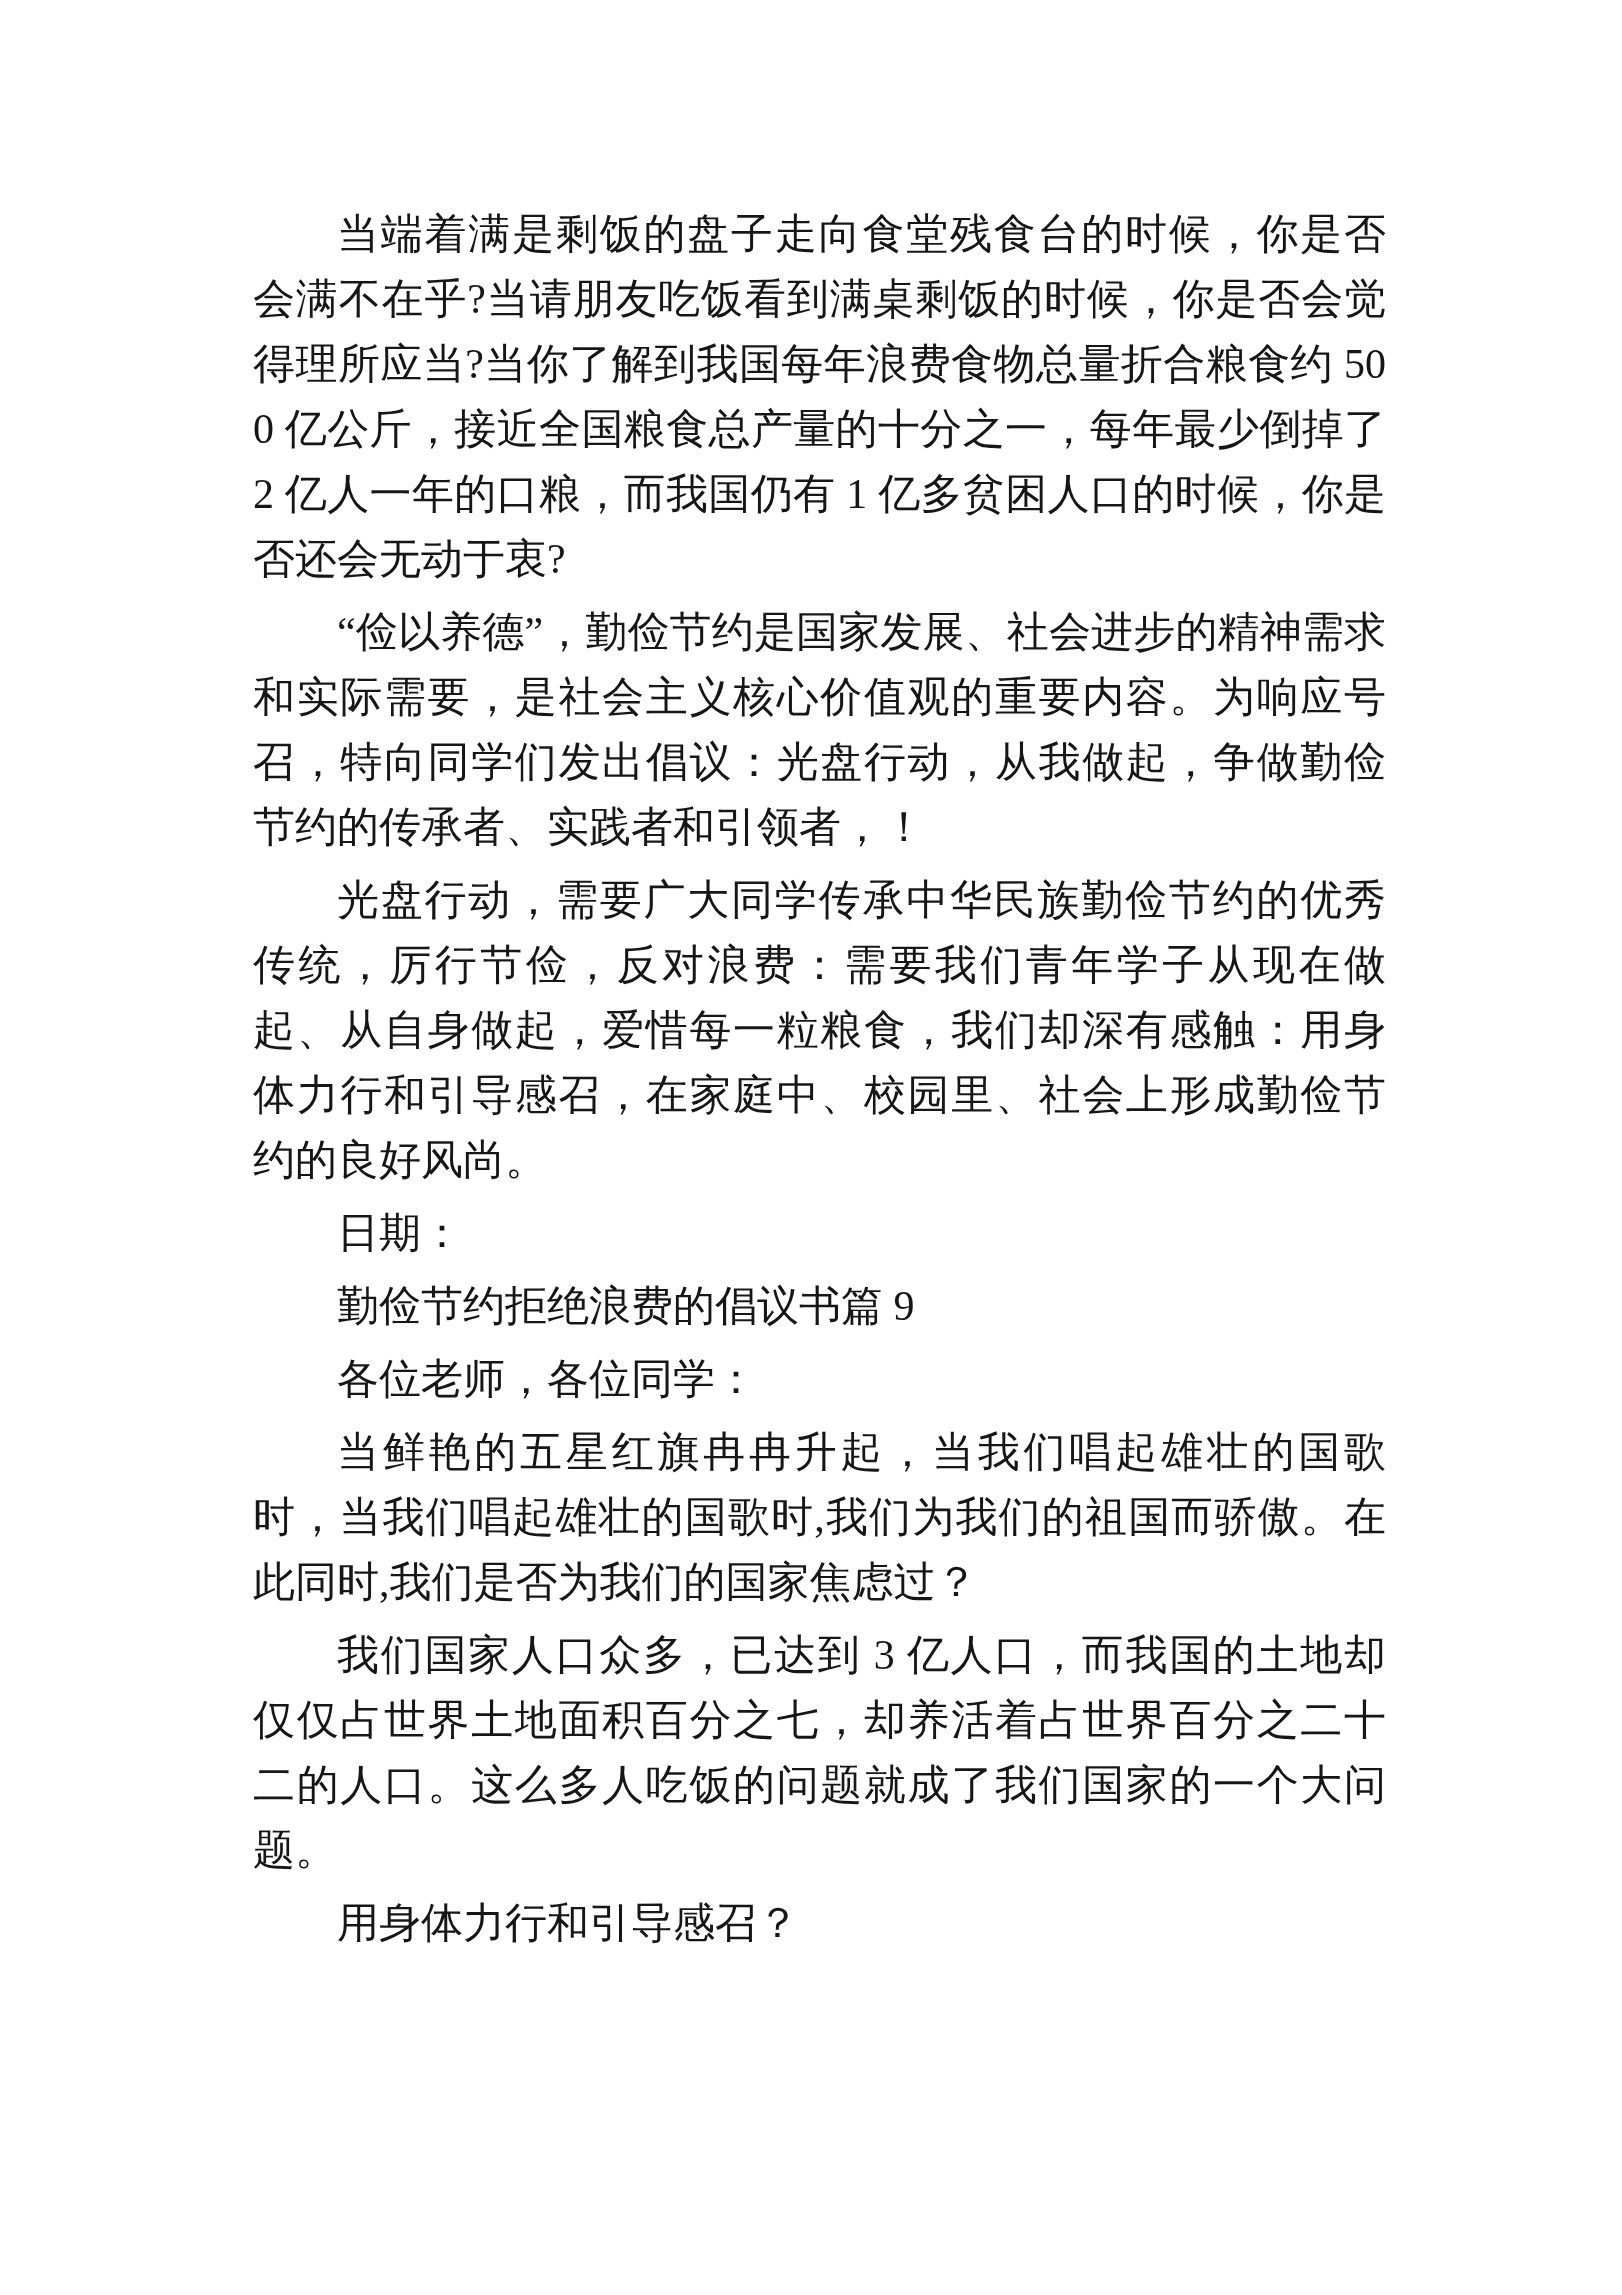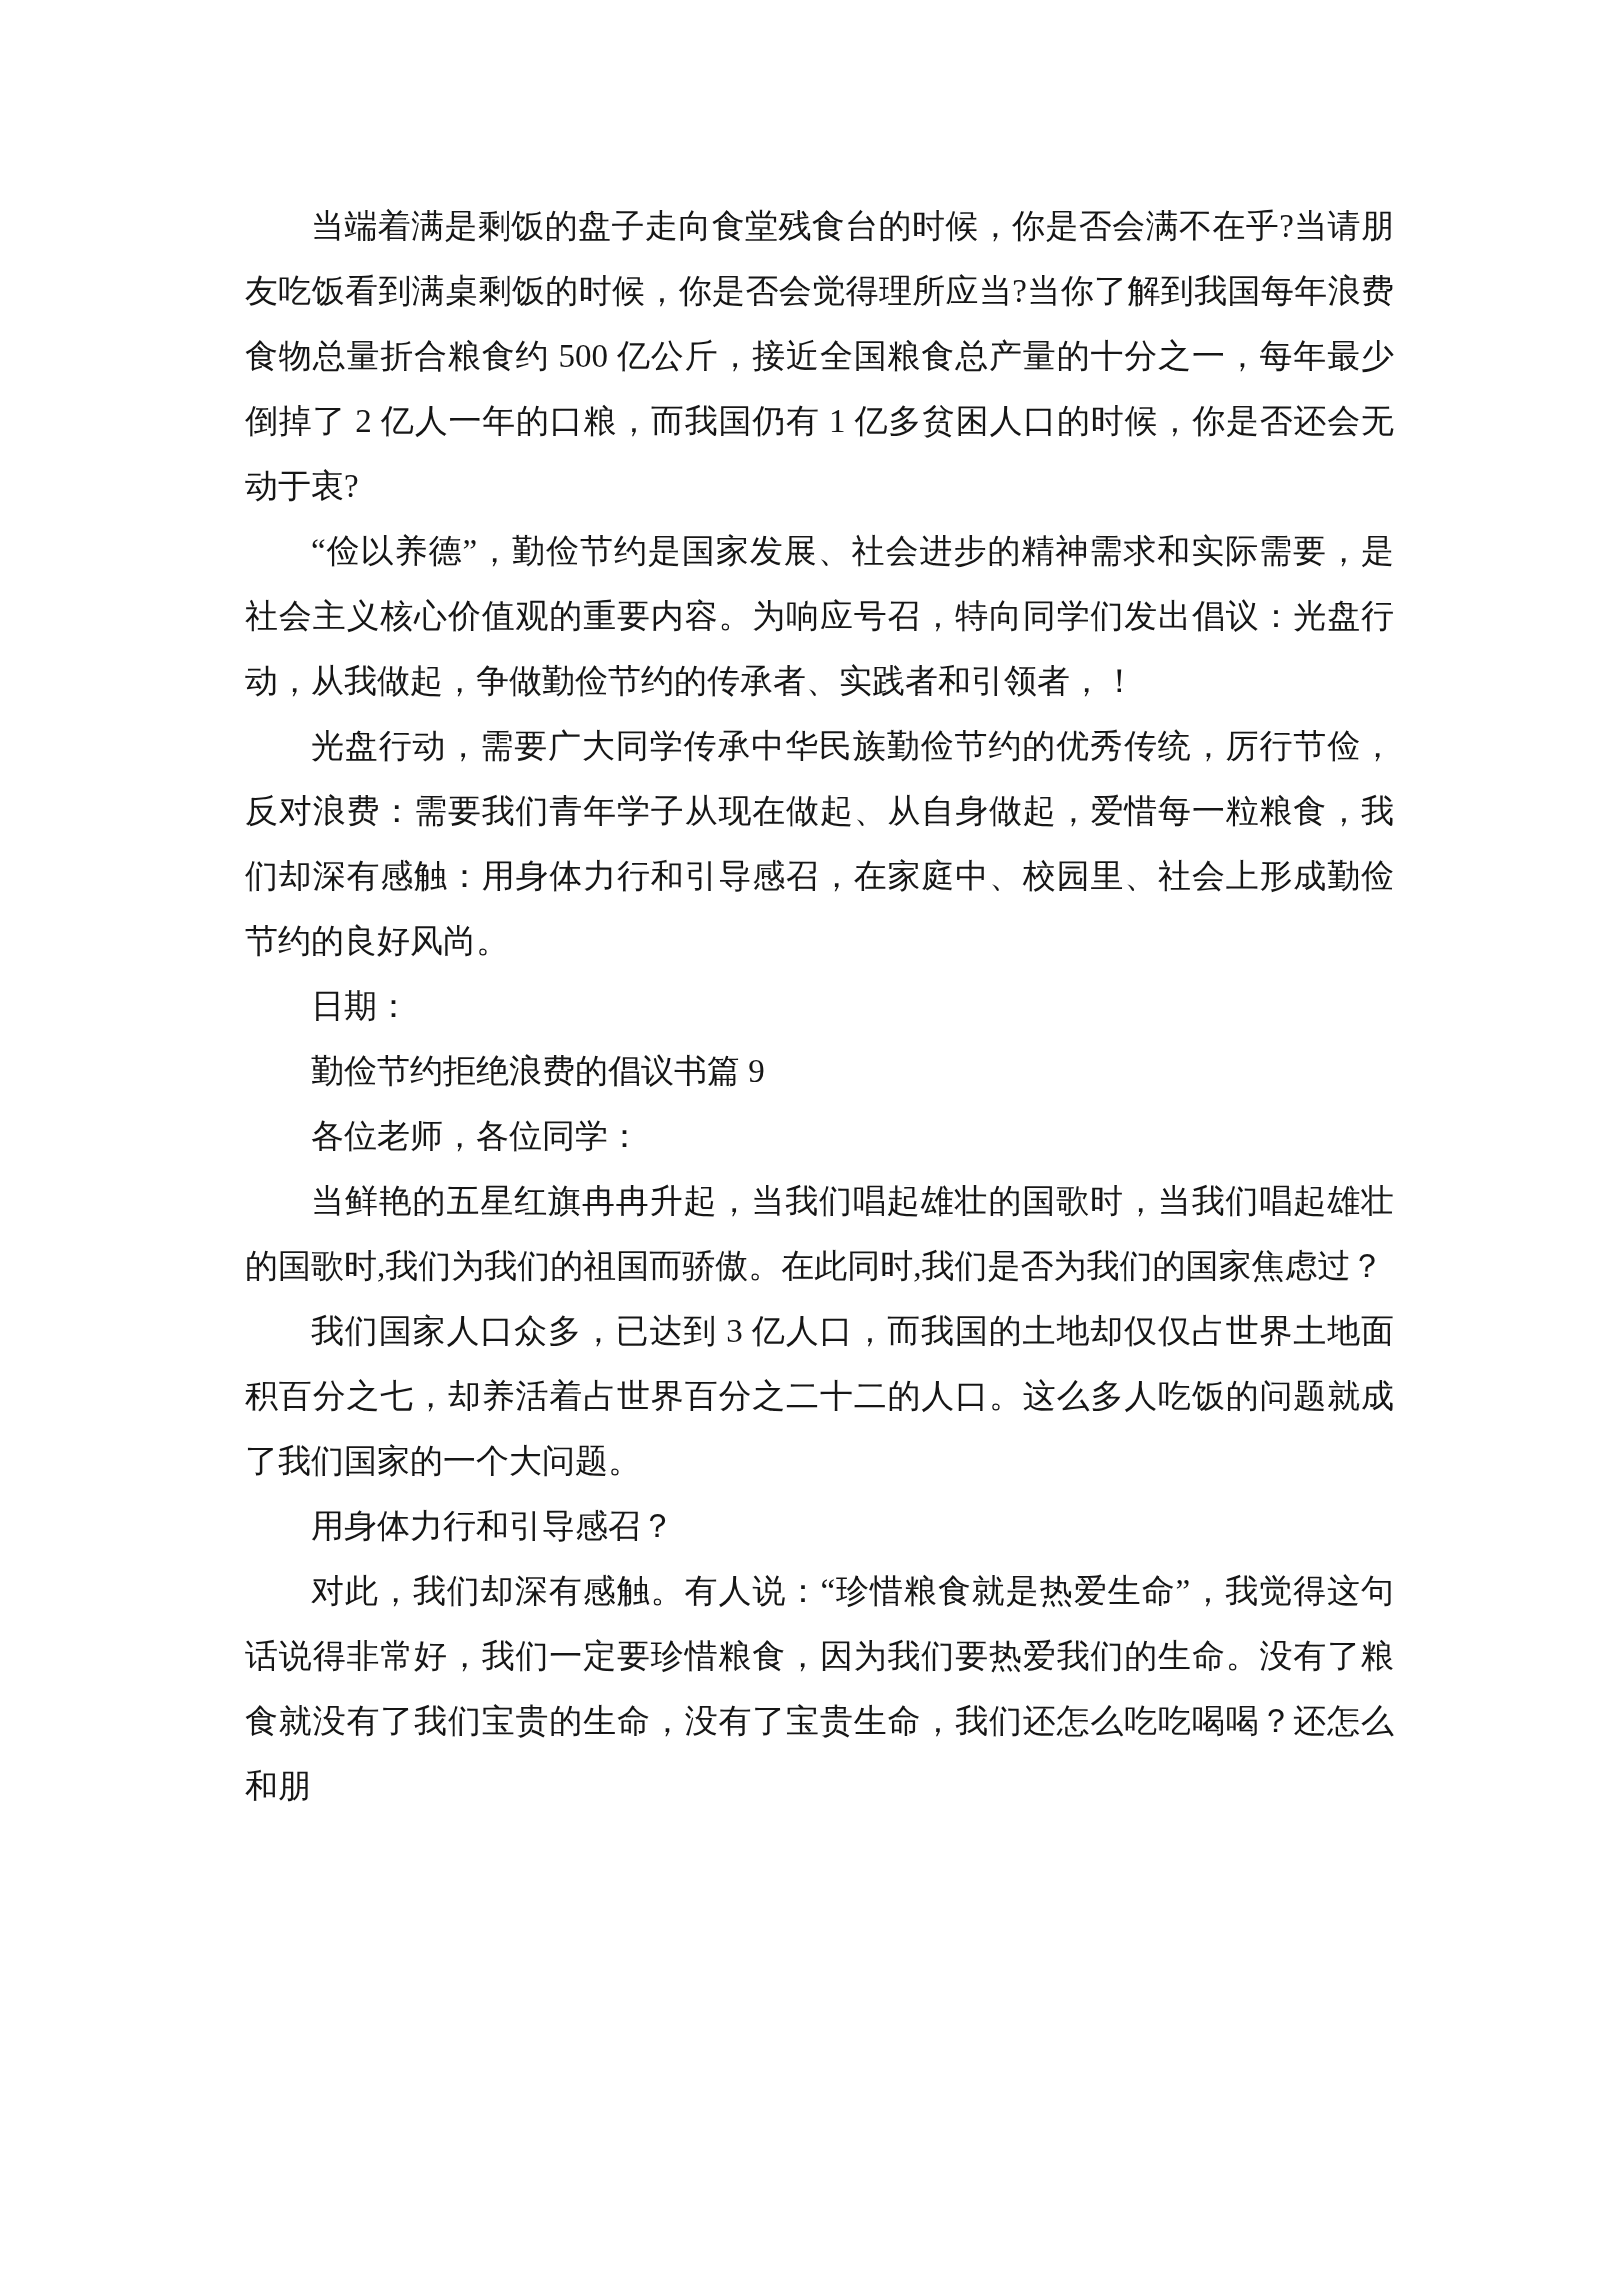--- a/index.html
+++ b/index.html
@@ -10,39 +10,38 @@
   .page {
     position: relative;
     width: 1623px;
     height: 2295px;
     background: #ffffff;
     box-sizing: border-box;
     padding: 194px 229px 0 245px;
     overflow: hidden;
   }
   .page p {
-    margin: 0;
+    margin: 8px;
     padding: 0;
     font-family: "Liberation Serif", "DejaVu Serif", serif;
-    font-size: 33px;
+    font-size: 42px;
     line-height: 65px;
     color: #161616;
     text-align: justify;
     text-indent: 2em;
     word-break: break-all;
   }
 </style>
 </head>
 <body>
 
 <div class="page">
   <p>当端着满是剩饭的盘子走向食堂残食台的时候，你是否会满不在乎?当请朋友吃饭看到满桌剩饭的时候，你是否会觉得理所应当?当你了解到我国每年浪费食物总量折合粮食约 500 亿公斤，接近全国粮食总产量的十分之一，每年最少倒掉了 2 亿人一年的口粮，而我国仍有 1 亿多贫困人口的时候，你是否还会无动于衷?</p>
   <p>“俭以养德”，勤俭节约是国家发展、社会进步的精神需求和实际需要，是社会主义核心价值观的重要内容。为响应号召，特向同学们发出倡议：光盘行动，从我做起，争做勤俭节约的传承者、实践者和引领者，！</p>
   <p>光盘行动，需要广大同学传承中华民族勤俭节约的优秀传统，厉行节俭，反对浪费：需要我们青年学子从现在做起、从自身做起，爱惜每一粒粮食，我们却深有感触：用身体力行和引导感召，在家庭中、校园里、社会上形成勤俭节约的良好风尚。</p>
   <p>日期：</p>
   <p>勤俭节约拒绝浪费的倡议书篇 9</p>
   <p>各位老师，各位同学：</p>
   <p>当鲜艳的五星红旗冉冉升起，当我们唱起雄壮的国歌时，当我们唱起雄壮的国歌时,我们为我们的祖国而骄傲。在此同时,我们是否为我们的国家焦虑过？</p>
   <p>我们国家人口众多，已达到 3 亿人口，而我国的土地却仅仅占世界土地面积百分之七，却养活着占世界百分之二十二的人口。这么多人吃饭的问题就成了我们国家的一个大问题。</p>
   <p>用身体力行和引导感召？</p>
-  <p>对此，我们却深有感触。有人说：“珍惜粮食就是热爱生命”，我觉得这句话说得非常好，我们一定要珍惜粮食，因为我们要热爱我们的生命。没有了粮食就没有了我们宝贵的生命，没有了宝贵生命，我们还怎么吃吃喝喝？还怎么和朋</p>
 </div>
 
 
 </body></html>

